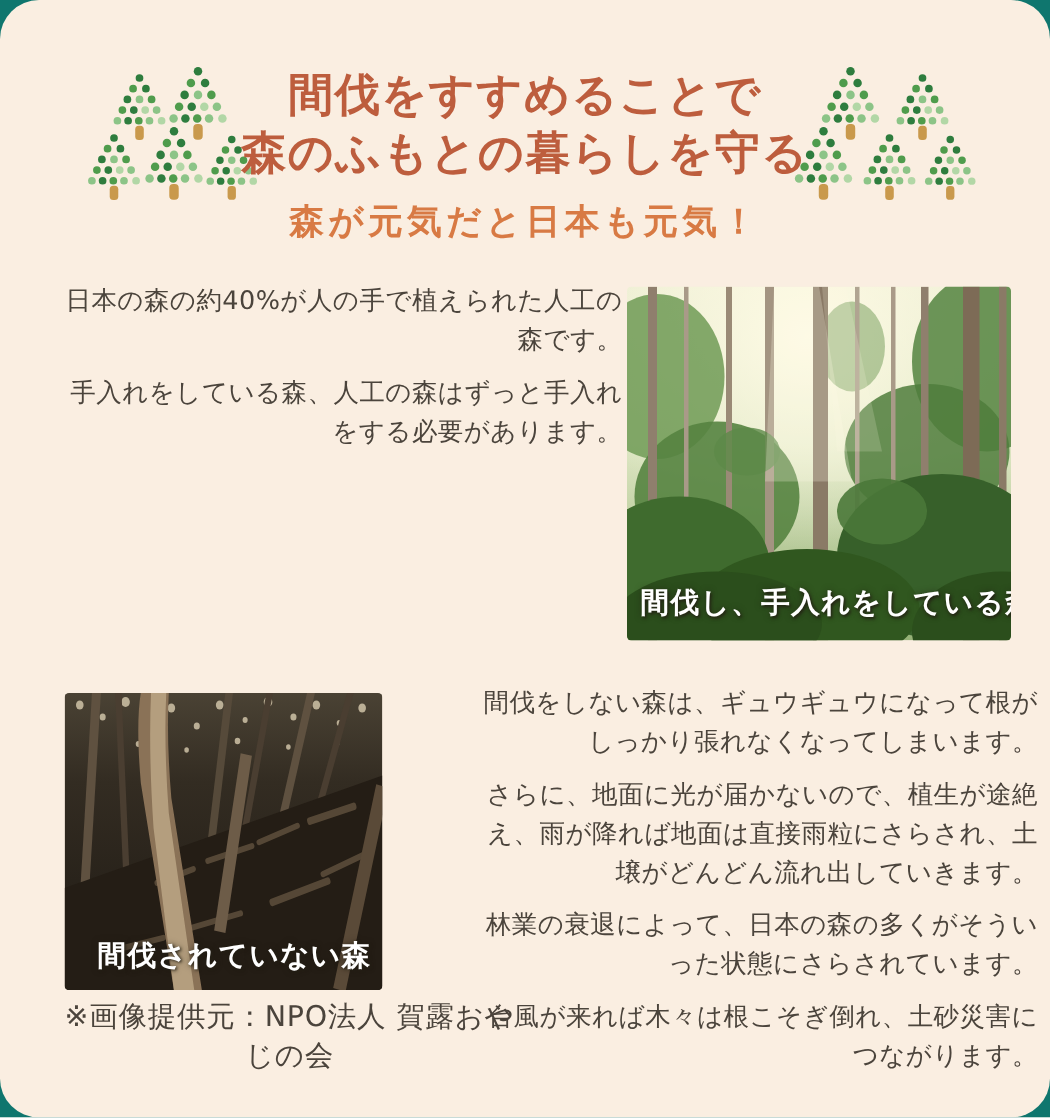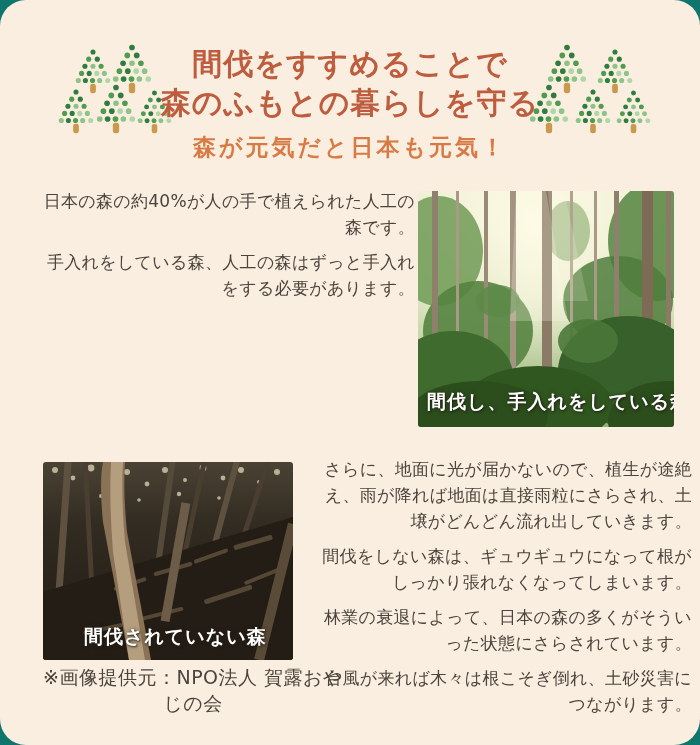--- a/index.html
+++ b/index.html
@@ -31,21 +31,21 @@
   
   .textcol { position:absolute; color:#4b443c; font-size:17px; line-height:26px; letter-spacing:0.3px; }
   .textcol p { margin-bottom:9px;text-align:right; }
   .intro-text { left:43px; top:188px; width:372px; }
   .body-text  { left:310px; top:456px; width:382px; }
 
   
   figure.photo { position:absolute; border-radius:3px; overflow:hidden; }
   figure.photo svg { display:block; width:100%; height:100%; }
   .photo-thinned   { left:418px; top:191px; width:256px; height:236px; }
-  .photo-unthinned { left:43px;  top:462px; width:250px; height:198px; }
+  .photo-unthinned { left:43px;  top:462px; width:212px; height:198px; }
   figcaption {
     position:absolute; color:#ffffff; font-weight:bold; font-size:19px;
     letter-spacing:1px; white-space:nowrap;
     text-shadow:1px 1px 2px rgba(35,30,20,0.85), 0 0 4px rgba(35,30,20,0.6);
   }
   .photo-thinned figcaption   { left:9px; bottom:12px; }
   .photo-unthinned figcaption { left:50%; transform:translateX(-46%); bottom:10px; }
 
   .credit {
     position:absolute; left:43px; top:665px; width:300px;
@@ -231,20 +231,20 @@
 
         <rect x="128" y="40" width="9" height="120" fill="#6d5c48" transform="rotate(10 132 100)"></rect>
         <rect x="228" y="60" width="10" height="140" fill="#5a4a38" transform="rotate(14 233 130)"></rect>
       </svg>
       <figcaption>間伐されていない森</figcaption>
     </figure>
 
     <div class="credit">※画像提供元：NPO法人 賀露おやじの会</div>
 
     <div class="textcol body-text">
+      <p>間伐をしない森は、ギュウギュウになって根がしっかり張れなくなってしまいます。</p>
       <p>さらに、地面に光が届かないので、植生が途絶え、雨が降れば地面は直接雨粒にさらされ、土壌がどんどん流れ出していきます。</p>
-      <p>間伐をしない森は、ギュウギュウになって根がしっかり張れなくなってしまいます。</p>
       <p>林業の衰退によって、日本の森の多くがそういった状態にさらされています。</p>
       <p>台風が来れば木々は根こそぎ倒れ、土砂災害につながります。</p>
     </div>
 
   </div>
 </div>
 
 </body></html>

